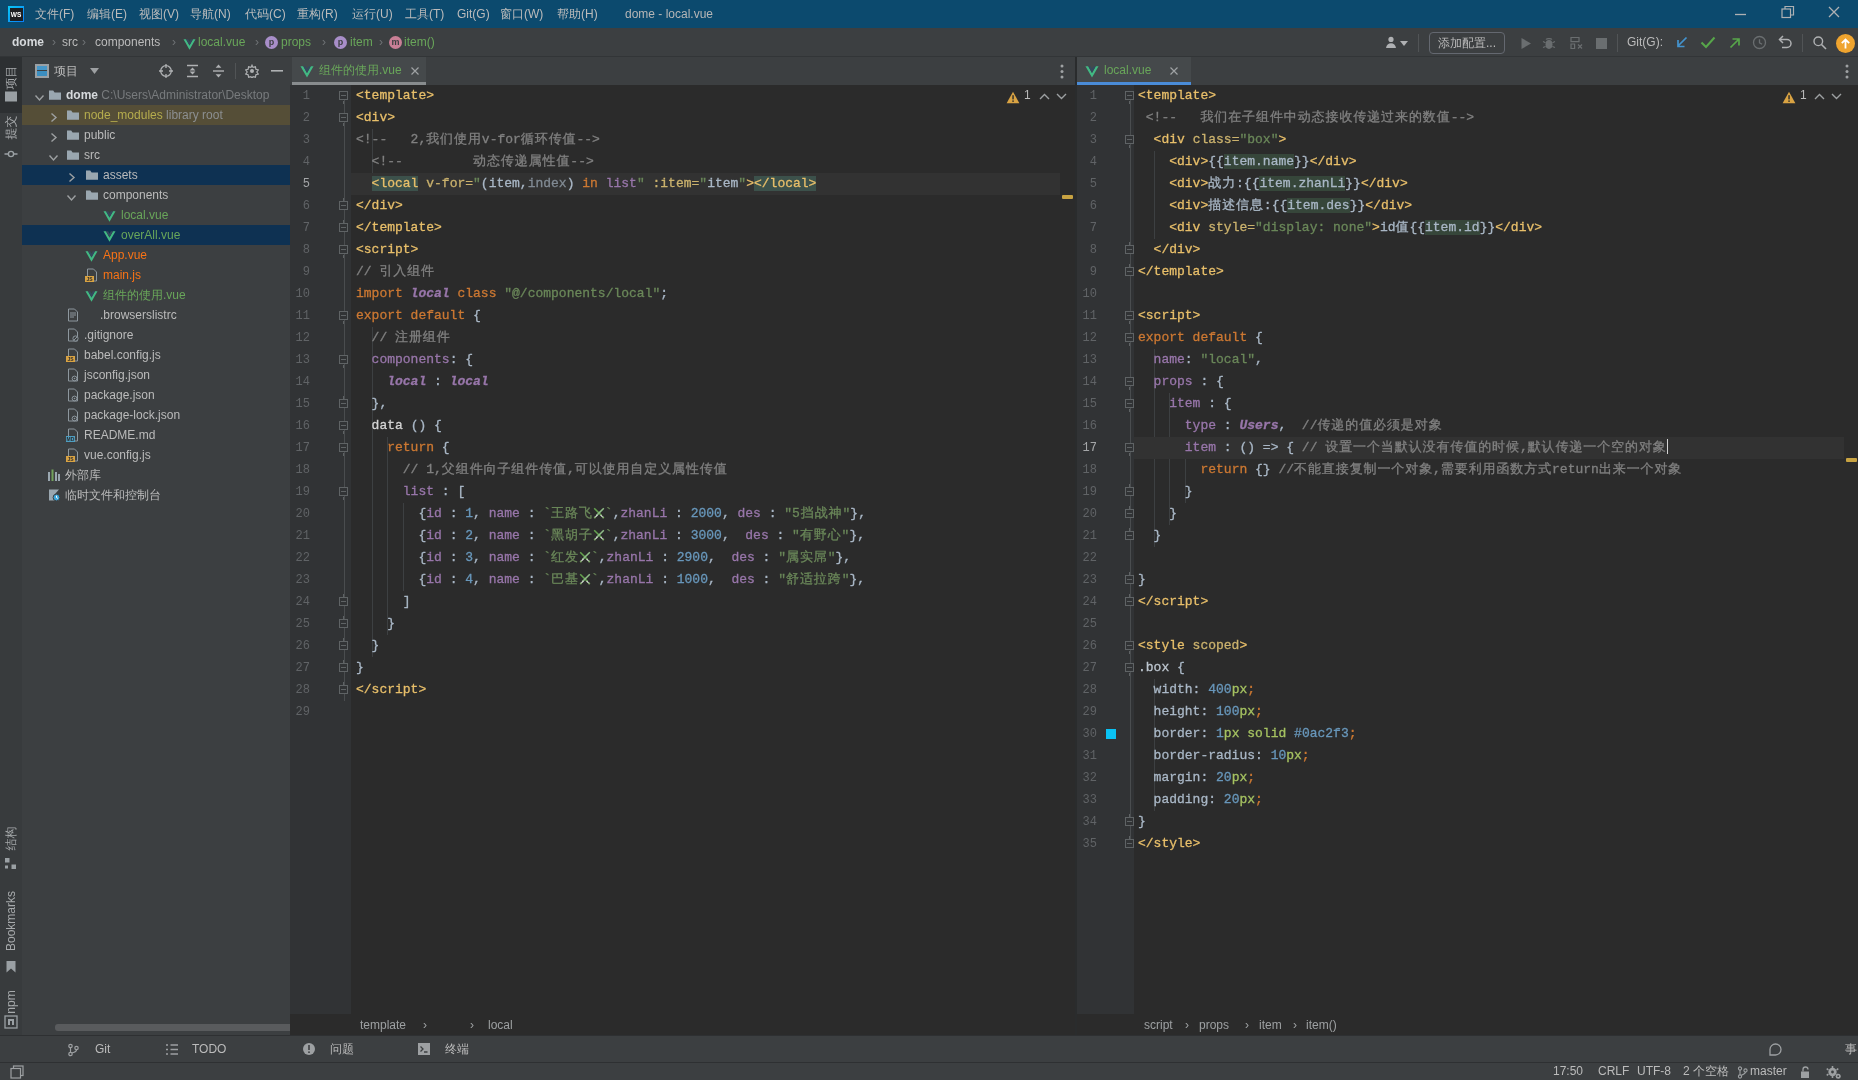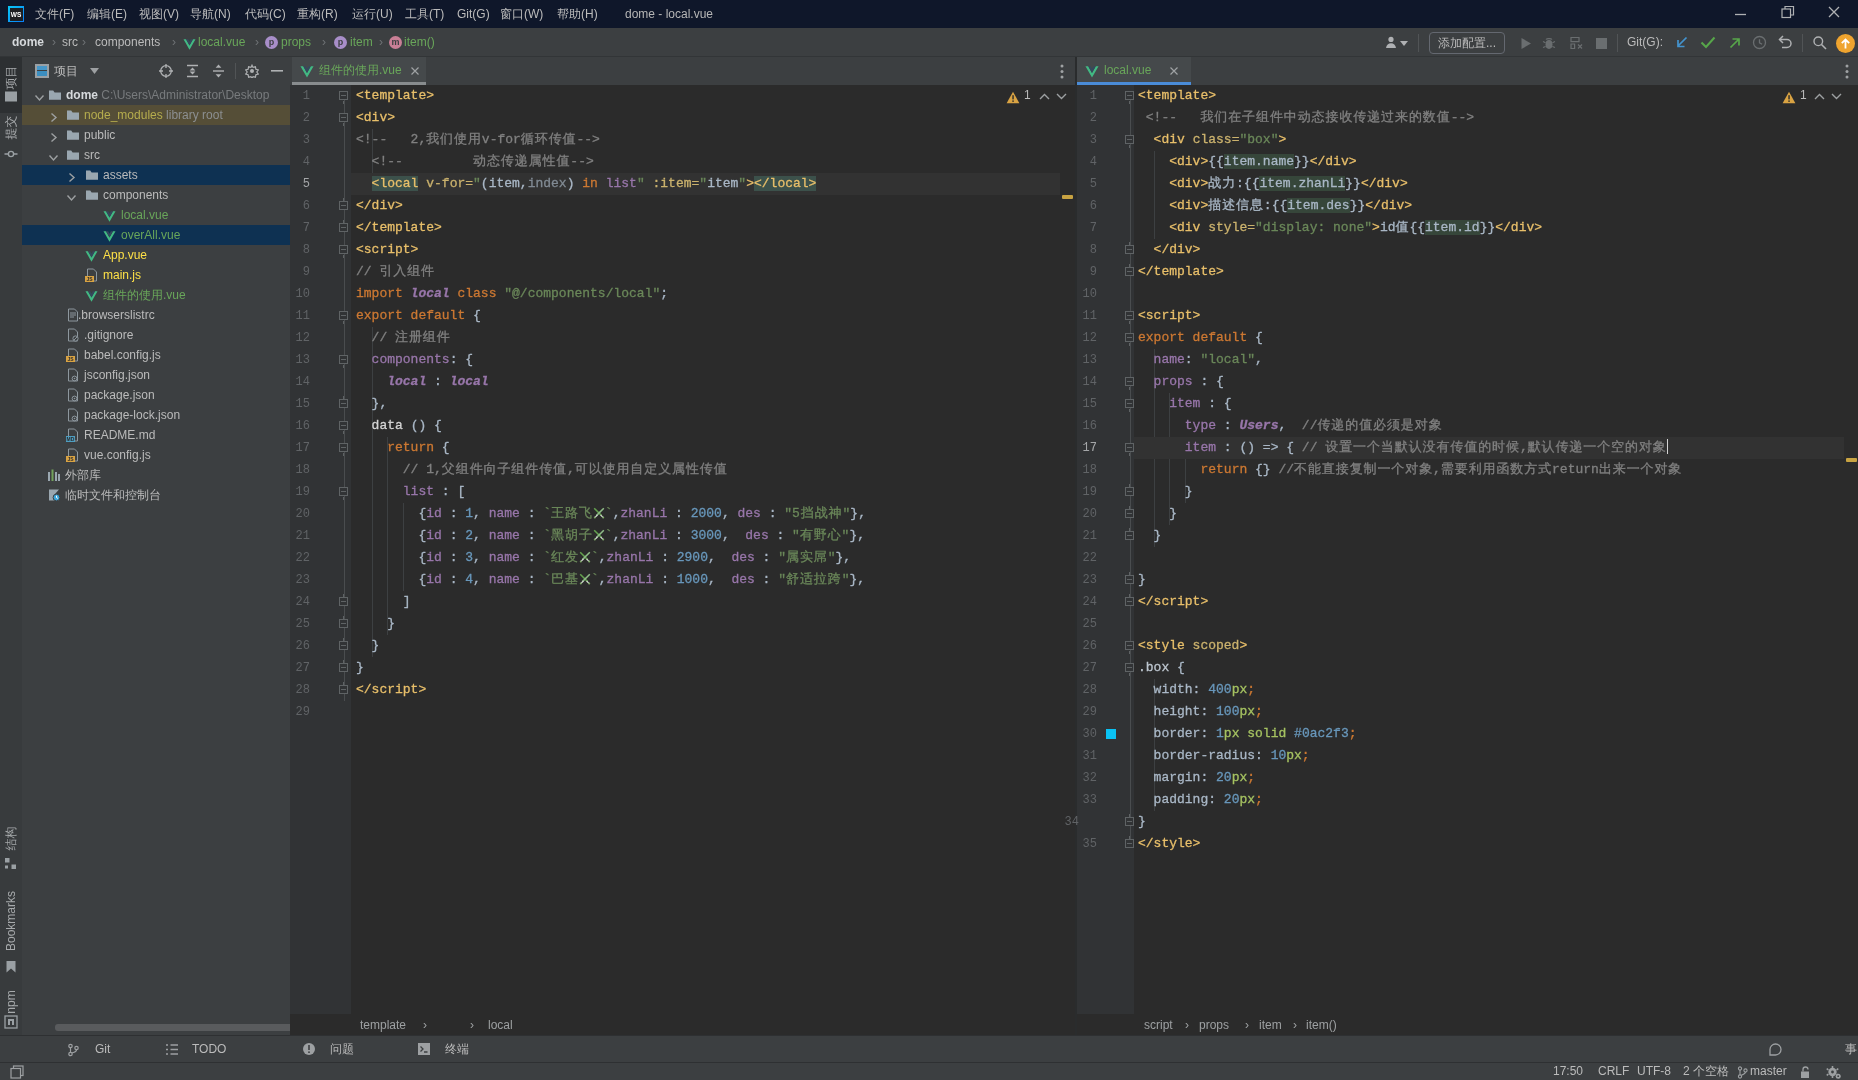--- a/index.html
+++ b/index.html
@@ -1,22 +1,22 @@
 <!DOCTYPE html>
 <html><head><meta charset="utf-8"><style>
 *{margin:0;padding:0;box-sizing:border-box}
 html,body{width:1858px;height:1080px;overflow:hidden;background:#2b2b2b;font-family:"Liberation Sans",sans-serif}
 .ab{position:absolute}
-#titlebar{position:absolute;left:0;top:0;width:1858px;height:28px;background:#0f172a}
+#titlebar{position:absolute;left:0;top:0;width:1858px;height:28px;background:#0c4a6e}
 .mi{position:absolute;top:0;height:28px;line-height:28px;color:#bbbbbb;font-size:12px}
 #navbar{position:absolute;left:0;top:28px;width:1858px;height:29px;background:#3c3f41;border-bottom:1px solid #323537}
 .nvt{position:absolute;top:0;height:29px;line-height:28px;font-size:12px;color:#bbbbbb}
 .nsep{color:#6f7375}
 .grn,.trt.grn{color:#69a65a}
-.blu,.trt.blu{color:#fde047}
+.blu,.trt.blu{color:#f97316}
 .ylw,.trt.ylw{color:#b6ad4e}
 .cir{position:absolute;top:8px;width:13px;height:13px;border-radius:50%;font-size:9px;font-weight:bold;text-align:center;line-height:13px}
 #stripe{position:absolute;left:0;top:0;width:22px;height:978px;background:#383b3d}
 #tree{position:absolute;left:22px;top:0;width:268px;height:978px;background:#3c3f41;overflow:hidden}
 .band{position:absolute;left:0;width:268px;height:20px}
 .trt{position:absolute;height:20px;line-height:20px;font-size:12px;color:#bbbbbb;white-space:nowrap}
 .vt{color:#a7aaac;font-size:12px;white-space:nowrap;transform:rotate(-90deg);transform-origin:center}
 #main{position:absolute;left:0;top:57px;width:1858px;height:978px}
 .ed{position:absolute;top:0;height:978px;background:#2b2b2b}
 .tabbar{position:absolute;top:0;height:28px;background:#3c3f41;width:100%}
@@ -249,21 +249,21 @@
       <div class="trt blu" style="left:81px;top:208px">main.js</div>
       <div class="ab" style="left:63px;top:231px"><svg viewBox="0 0 24 22" width="13" height="11">
           <path d="M0 .5h5L12 12.8 19 .5h5L12 21.3z" fill="#42b983"></path>
           <path d="M5 .5h4.3L12 5.4 14.7.5H19l-7 12.3z" fill="#35495e"></path>
         </svg></div>
       <div class="trt grn" style="left:81px;top:228px"><span class="j">组件的使用</span>.vue</div>
       <div class="ab" style="left:44px;top:251px"><svg width="14" height="14" viewBox="0 0 14 14">
           <path d="M2.5 1h6l3 3v9h-9z" fill="#3c3f41" stroke="#8d979e"></path>
           <path d="M4 5h6M4 7h6M4 9h4" stroke="#8d979e" stroke-width="1"></path>
         </svg></div>
-      <div class="trt " style="left:56px;top:248px">.browserslistrc</div>
+      <div class="trt " style="left:78px;top:248px">.browserslistrc</div>
       <div class="ab" style="left:44px;top:271px"><svg width="14" height="14" viewBox="0 0 14 14">
           <path d="M2.5 1h6l3 3v9h-9z" fill="#3c3f41" stroke="#8d979e"></path>
           <circle cx="9.5" cy="10.5" r="2.6" fill="#3c3f41" stroke="#8d979e"></circle>
           <path d="M7.7 12.3l3.6-3.6" stroke="#8d979e"></path>
         </svg></div>
       <div class="trt " style="left:62px;top:268px">.gitignore</div>
       <div class="ab" style="left:44px;top:291px"><svg width="14" height="14" viewBox="0 0 14 14">
           <path d="M2.5 1h6l3 3v9h-9z" fill="#3c3f41" stroke="#8d979e"></path>
           <rect x="0" y="8" width="9" height="6" fill="#d9a343"></rect>
           <text x="4.5" y="13" font-size="5" font-weight="bold" fill="#2b2b2b" text-anchor="middle" font-family="Liberation Sans,sans-serif">JS</text>
@@ -453,21 +453,21 @@
 <div class="gn" style="top:591px;right:761px">24</div>
 <div class="gn" style="top:613px;right:761px">25</div>
 <div class="gn" style="top:635px;right:761px">26</div>
 <div class="gn" style="top:657px;right:761px">27</div>
 <div class="gn" style="top:679px;right:761px">28</div>
 <div class="gn" style="top:701px;right:761px">29</div>
 <div class="gn" style="top:723px;right:761px">30</div>
 <div class="gn" style="top:745px;right:761px">31</div>
 <div class="gn" style="top:767px;right:761px">32</div>
 <div class="gn" style="top:789px;right:761px">33</div>
-<div class="gn" style="top:811px;right:779px">34</div>
+<div class="gn" style="top:811px;right:761px">34</div>
 <div class="gn" style="top:833px;right:761px">35</div>
 <div class="fi fid" style="left:339px;top:91px"></div>
 <div class="fi fid" style="left:339px;top:113px"></div>
 <div class="fi fid" style="left:339px;top:245px"></div>
 <div class="fi fid" style="left:339px;top:311px"></div>
 <div class="fi fid" style="left:339px;top:355px"></div>
 <div class="fi fid" style="left:339px;top:421px"></div>
 <div class="fi fid" style="left:339px;top:443px"></div>
 <div class="fi fid" style="left:339px;top:487px"></div>
 <div class="fi fiu" style="left:339px;top:201px"></div>

